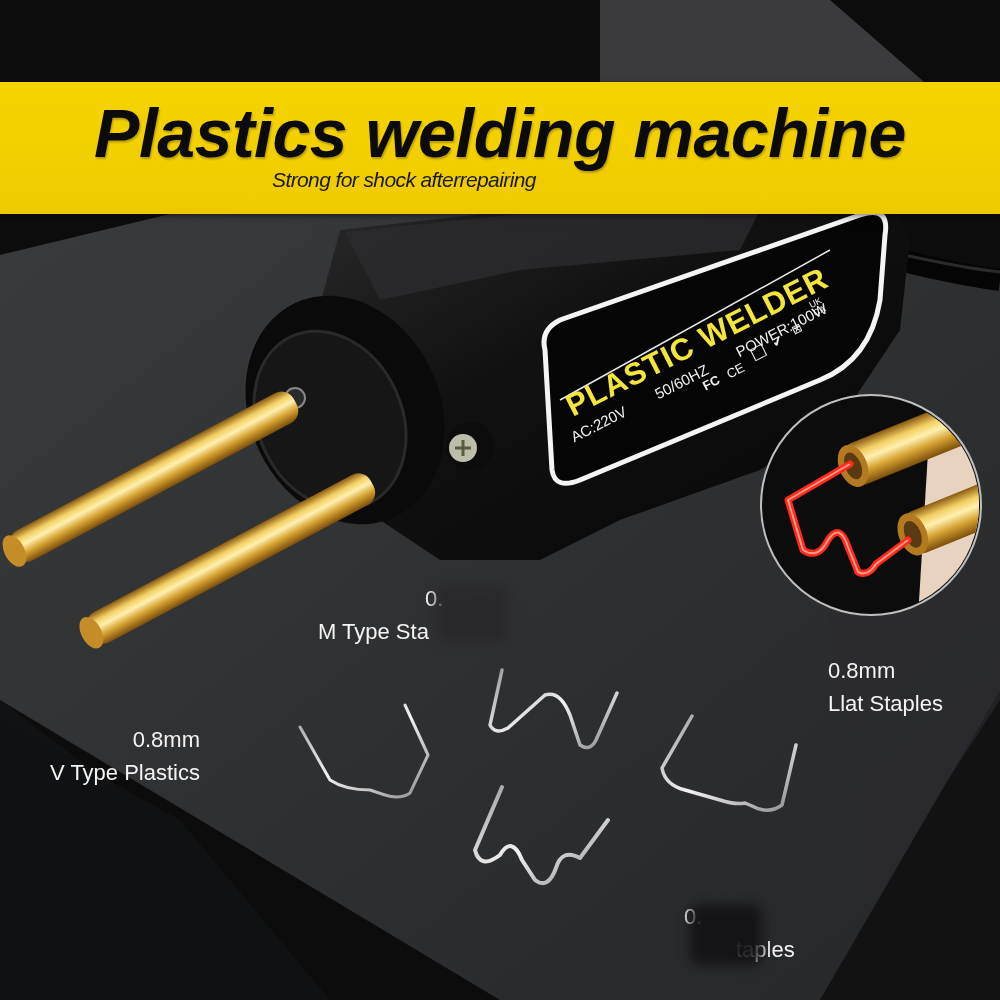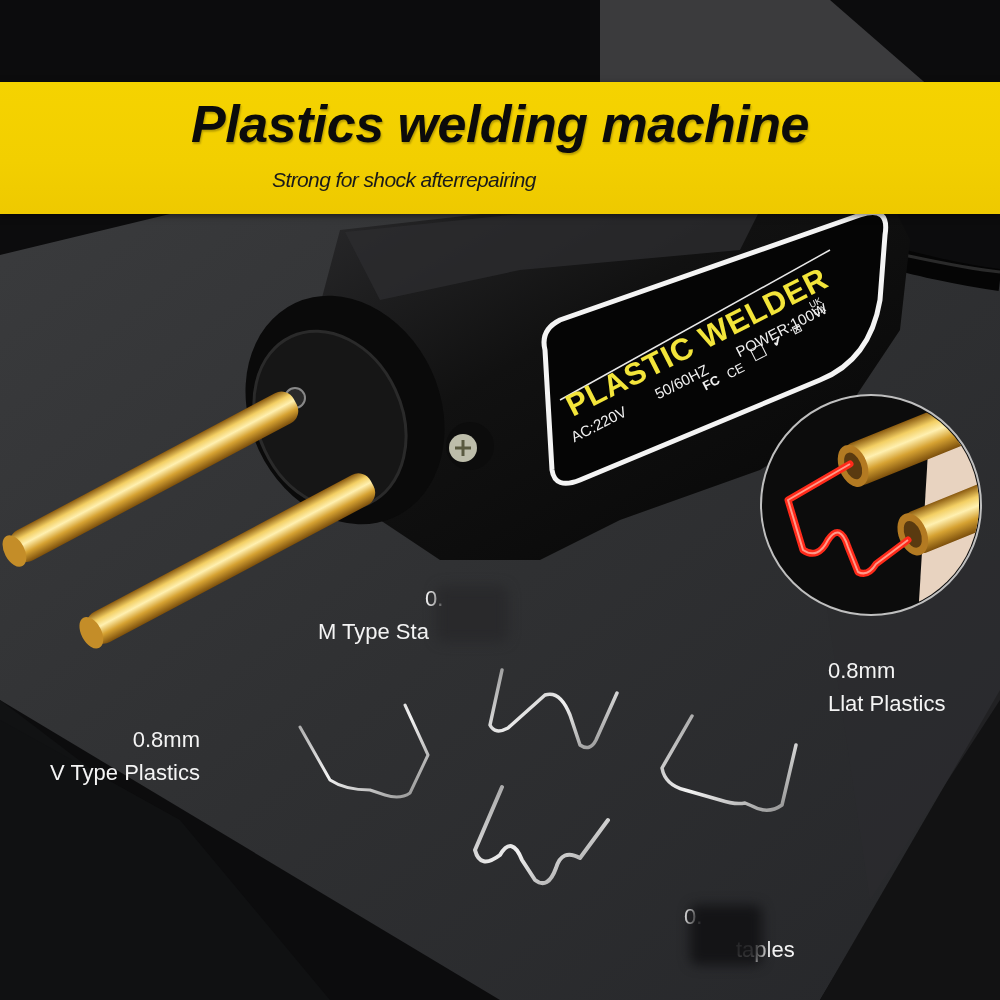--- a/index.html
+++ b/index.html
@@ -3,21 +3,21 @@
   <meta charset="utf-8">
   <style>
     html, body { margin: 0; padding: 0; }
     body { width: 1000px; height: 1000px; overflow: hidden; background: #0d0d0e; font-family: "Liberation Sans", sans-serif; }
     .stage { position: relative; width: 1000px; height: 1000px; overflow: hidden; background: #0c0c0d; }
     .abs { position: absolute; }
     
     .mat { position: absolute; left: 0; top: 0; width: 1000px; height: 1000px; }
     
     .banner { position: absolute; left: 0; top: 82px; width: 1000px; height: 132px; background: linear-gradient(180deg, #f5d300 0%, #f2cf00 60%, #eec900 100%); box-shadow: 0 2px 6px rgba(0,0,0,.5); }
-    .banner-title { position: absolute; left: 0; right: 0; top: 12px; text-align: center; font-weight: 700; font-style: italic; font-size: 52px; letter-spacing: -0.5px; color: #0b0b0b; text-shadow: 1px 2px 2px rgba(0,0,0,.25); padding-left: 0; }
+    .banner-title { position: absolute; left: 0; right: 0; top: 12px; text-align: center; font-weight: 700; font-style: italic; font-size: 68px; letter-spacing: -0.5px; color: #0b0b0b; text-shadow: 1px 2px 2px rgba(0,0,0,.25); padding-left: 0; }
     .banner-sub { position: absolute; left: 272px; top: 86px; font-style: italic; font-size: 21px; letter-spacing: -0.6px; color: #1a1a1a; }
     
     .label-wrap { position: absolute; left: 0; top: 0; width: 1000px; height: 1000px; pointer-events: none; }
     .spec { position: absolute; transform-origin: 0 0; color: #f1f1f1; white-space: nowrap; }
     .yellow { color: #f3e53a; font-weight: 700; }
     
     .caption { position: absolute; color: #f4f4f4; font-size: 22px; line-height: 1.5; white-space: nowrap; }
     .caption .size { display: block; }
     .caption.right-align { text-align: right; }
     .blur-patch { position: absolute; background: rgba(40,40,42,.85); filter: blur(6px); border-radius: 8px; }
@@ -157,21 +157,21 @@
   </div>
 
   <div class="caption" style="left:318px;top:582px;">
     <span class="size" style="padding-left:107px">0.</span>
     <span>M Type Sta</span>
   </div>
   <div class="blur-patch" style="left:436px;top:586px;width:72px;height:56px;"></div>
 
   <div class="caption" style="left:828px;top:654px;">
     <span class="size">0.8mm</span>
-    <span>Llat Plastics</span>
+    <span>Llat Staples</span>
   </div>
 
   <div class="caption right-align" style="left:20px;top:723px;width:180px;">
     <span class="size">0.8mm</span>
     <span>V Type Plastics</span>
   </div>
 
   <div class="caption" style="left:684px;top:900px;">
     <span class="size">0.</span>
     <span style="padding-left:52px">taples</span>

